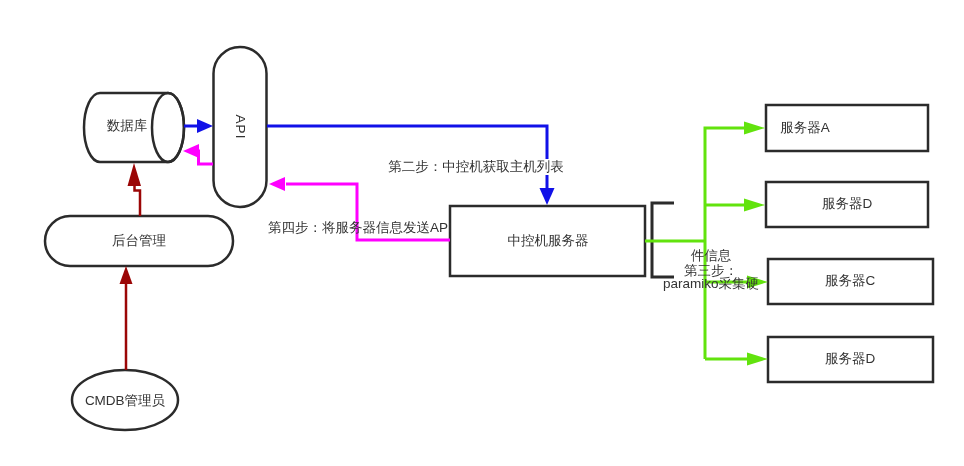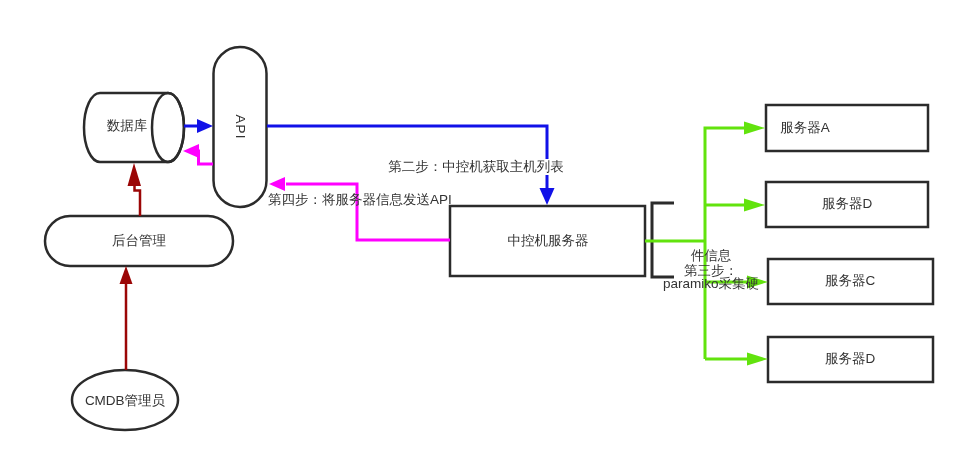--- a/index.html
+++ b/index.html
@@ -93,15 +93,15 @@
   <span class="lbl center" style="left:548px; top:241px;">中控机服务器</span>
   <span class="lbl center" style="left:805px; top:128px;">服务器A</span>
   <span class="lbl center" style="left:847px; top:204px;">服务器D</span>
   <span class="lbl center" style="left:850px; top:281px;">服务器C</span>
   <span class="lbl center" style="left:850px; top:359px;">服务器D</span>
 
   <span class="lbl center whitebg" style="left:476px; top:127px;margin-top:40px;">第二步：中控机获取主机列表</span>
   <span class="lbl center" style="left:711px; top:224px;margin-top:47px;">第三步：</span>
   <span class="lbl center" style="left:711px; top:240px;margin-top:44px;">paramiko采集硬</span>
   <span class="lbl center" style="left:711px; top:256px;">件信息</span>
-  <span class="lbl" style="left:268px; top:192px;">第四步：将服务器信息发送API</span>
+  <span class="lbl" style="left:268px; top:220px;">第四步：将服务器信息发送API</span>
 
 </div>
 
 </body></html>

